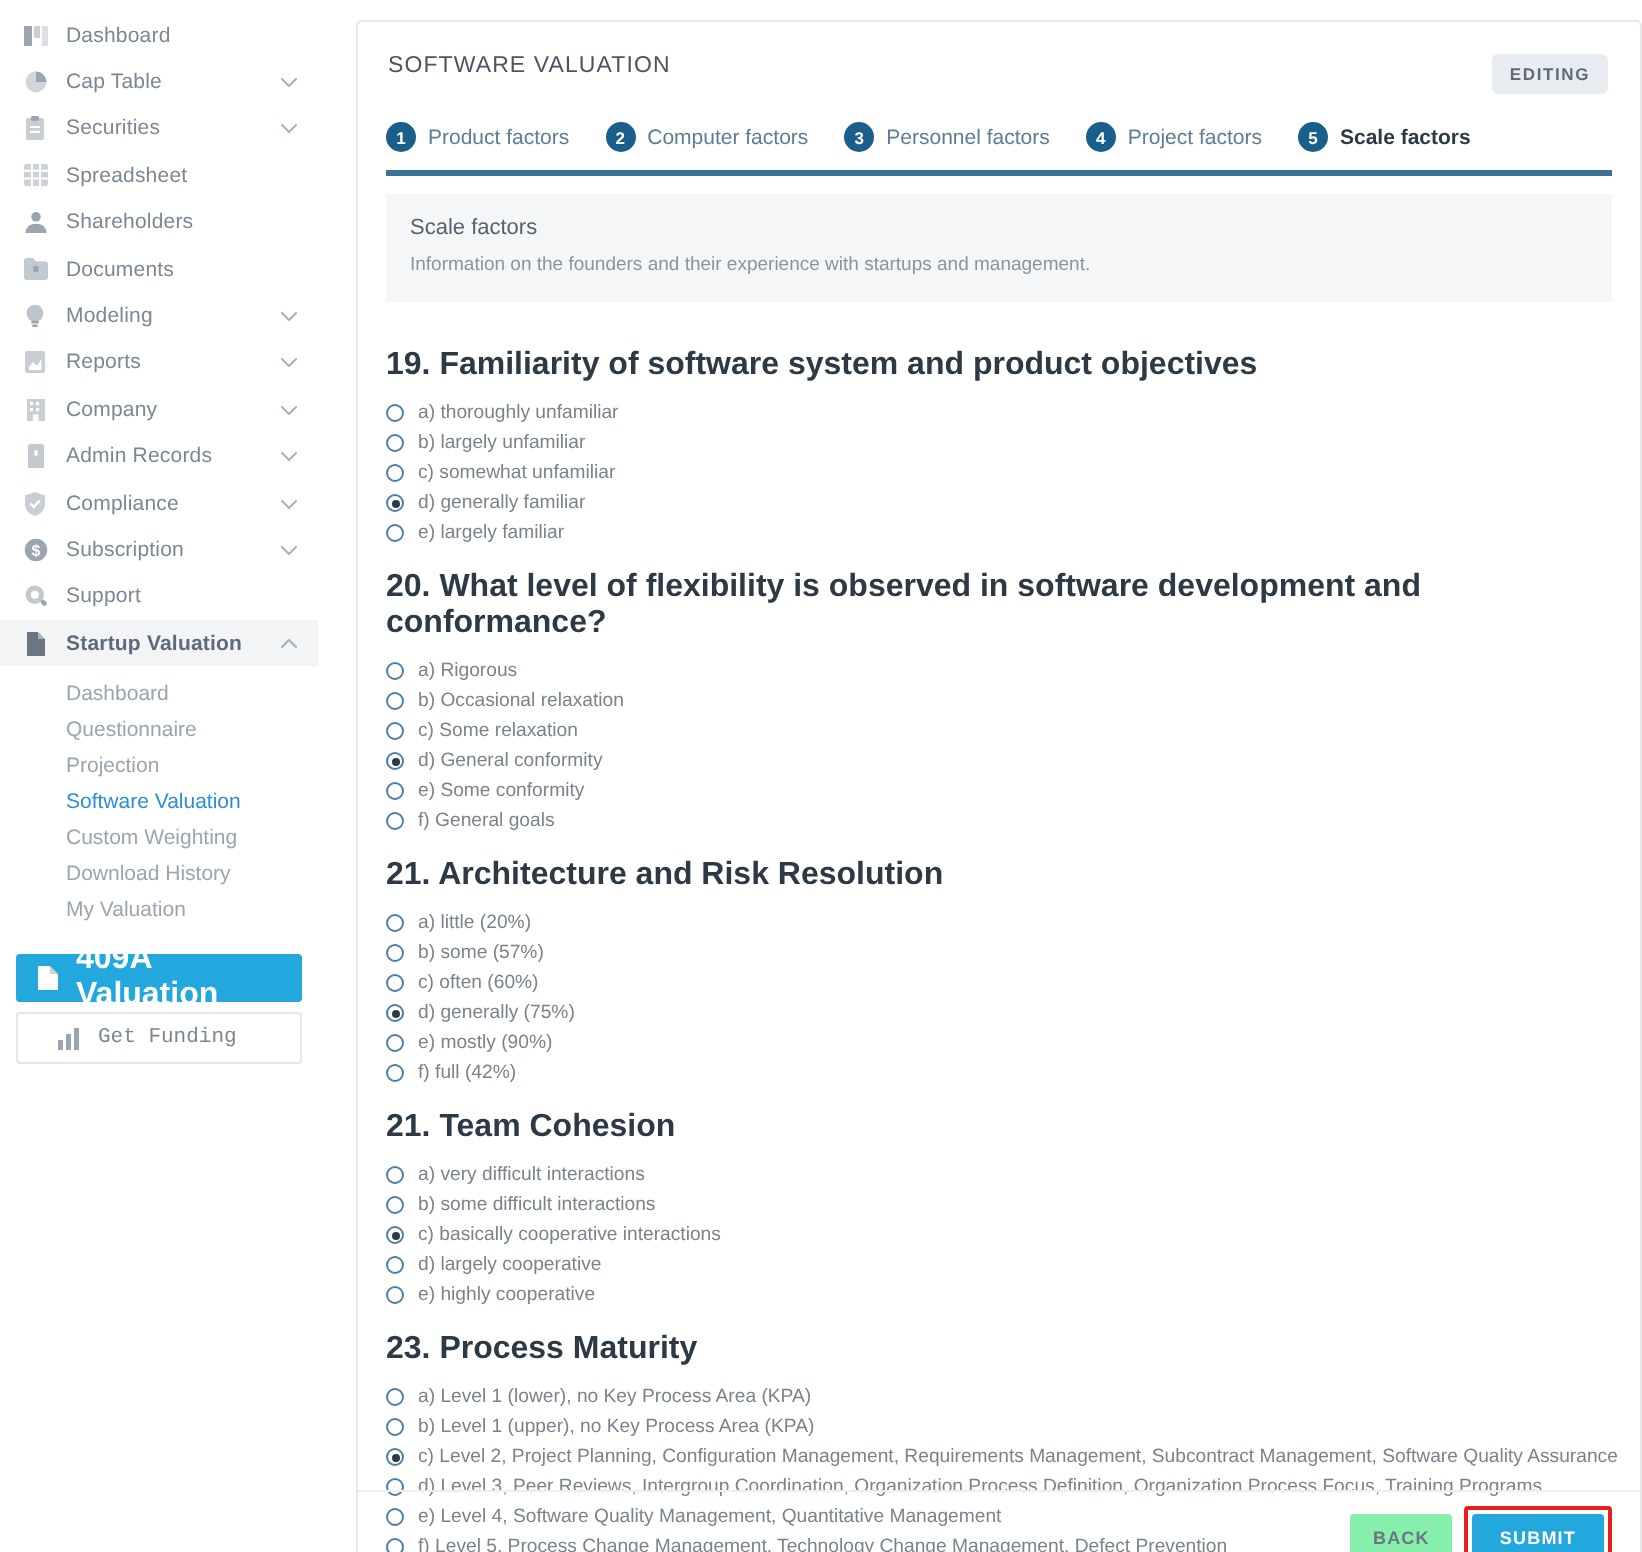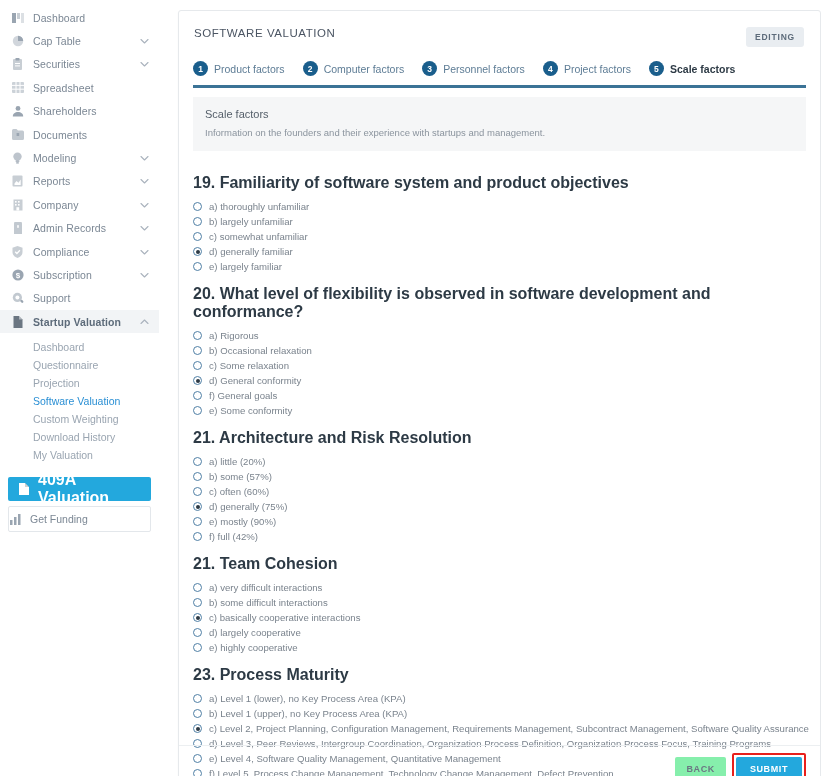--- a/index.html
+++ b/index.html
@@ -77,24 +77,25 @@
   }
   .btn-409a .ico { width:11px; flex:0 0 11px; height:12px; margin-right:9px; color:#ffffff; display:flex; align-items:center; justify-content:center;}
 
   .btn-fund {
     margin: 5px 8px 0 8px;
     height: 26px;
     background: #ffffff;
     border: 1px solid #e3e7eb;
     border-radius: 2px;
     display: flex; align-items: center;
-    padding: 0 1px;
+    padding: 0 20px;
     color: #7b8794;
     font-size: 10.5px;
     cursor: pointer;
+    font-family: Liberation Mono, monospace;
   }
   .btn-fund .ico { width:11px; flex:0 0 11px; height:11px; margin-right:9px; color:#9aa5b1; display:flex; align-items:center; justify-content:center;}
 
   
   .main { flex: 1 1 auto; padding: 10px 0 0 18px; }
   .card {
     width: 643px;
     min-height: 762px;
     background: #ffffff;
     border: 1px solid #e6e9ec;
@@ -491,25 +492,25 @@
             <div class="opt">
               <span class="radio"></span>
               <span class="opt-label">c) Some relaxation</span>
             </div>
             <div class="opt sel">
               <span class="radio"></span>
               <span class="opt-label">d) General conformity</span>
             </div>
             <div class="opt">
               <span class="radio"></span>
+              <span class="opt-label">e) Some conformity</span>
+            </div>
+            <div class="opt">
+              <span class="radio"></span>
               <span class="opt-label">f) General goals</span>
-            </div>
-            <div class="opt">
-              <span class="radio"></span>
-              <span class="opt-label">e) Some conformity</span>
             </div>
           </div>
           <div class="q-block">
             <div class="q-title">21. Architecture and Risk Resolution</div>
             <div class="opt">
               <span class="radio"></span>
               <span class="opt-label">a) little (20%)</span>
             </div>
             <div class="opt">
               <span class="radio"></span>

